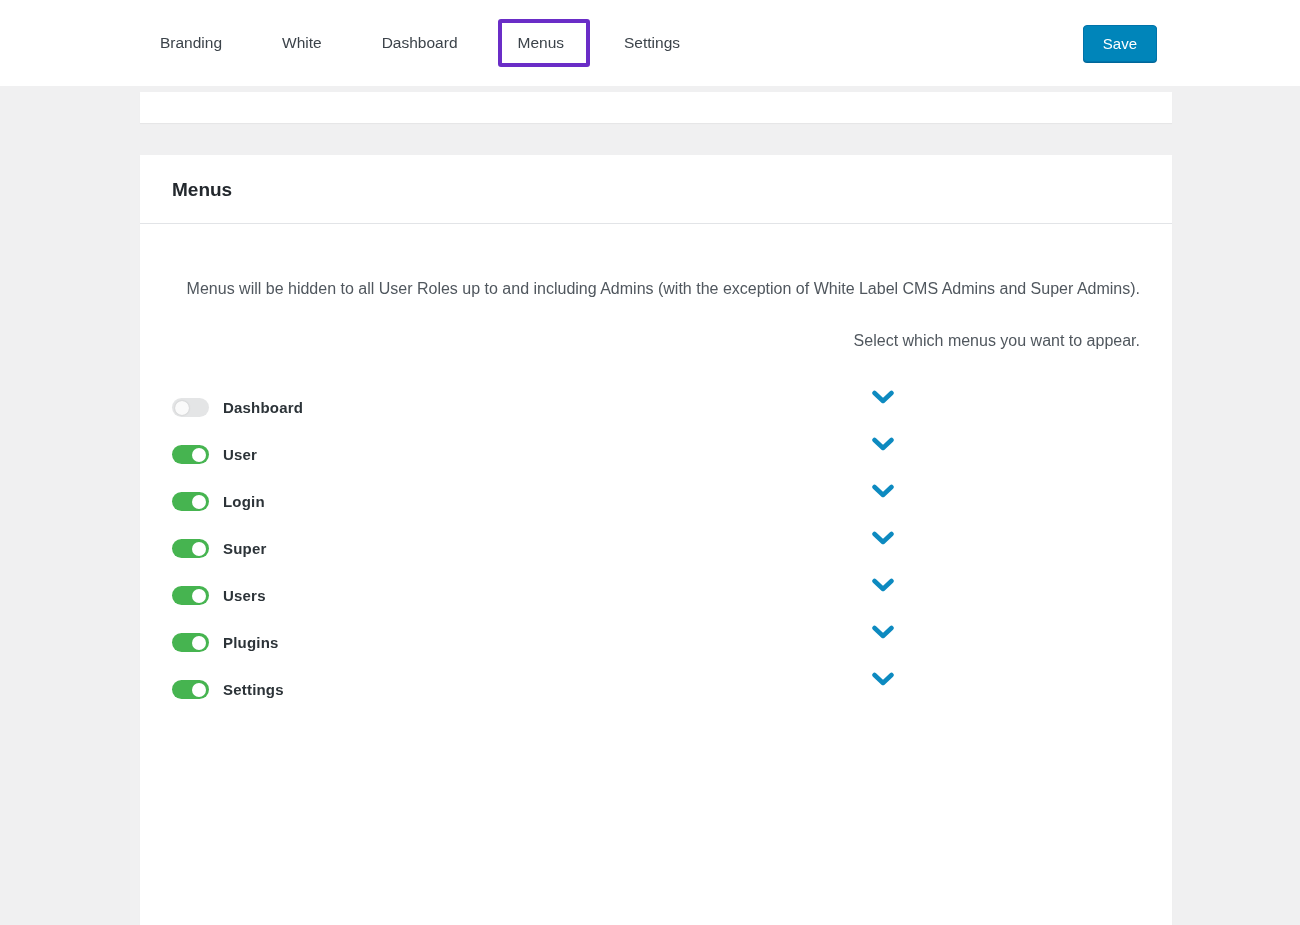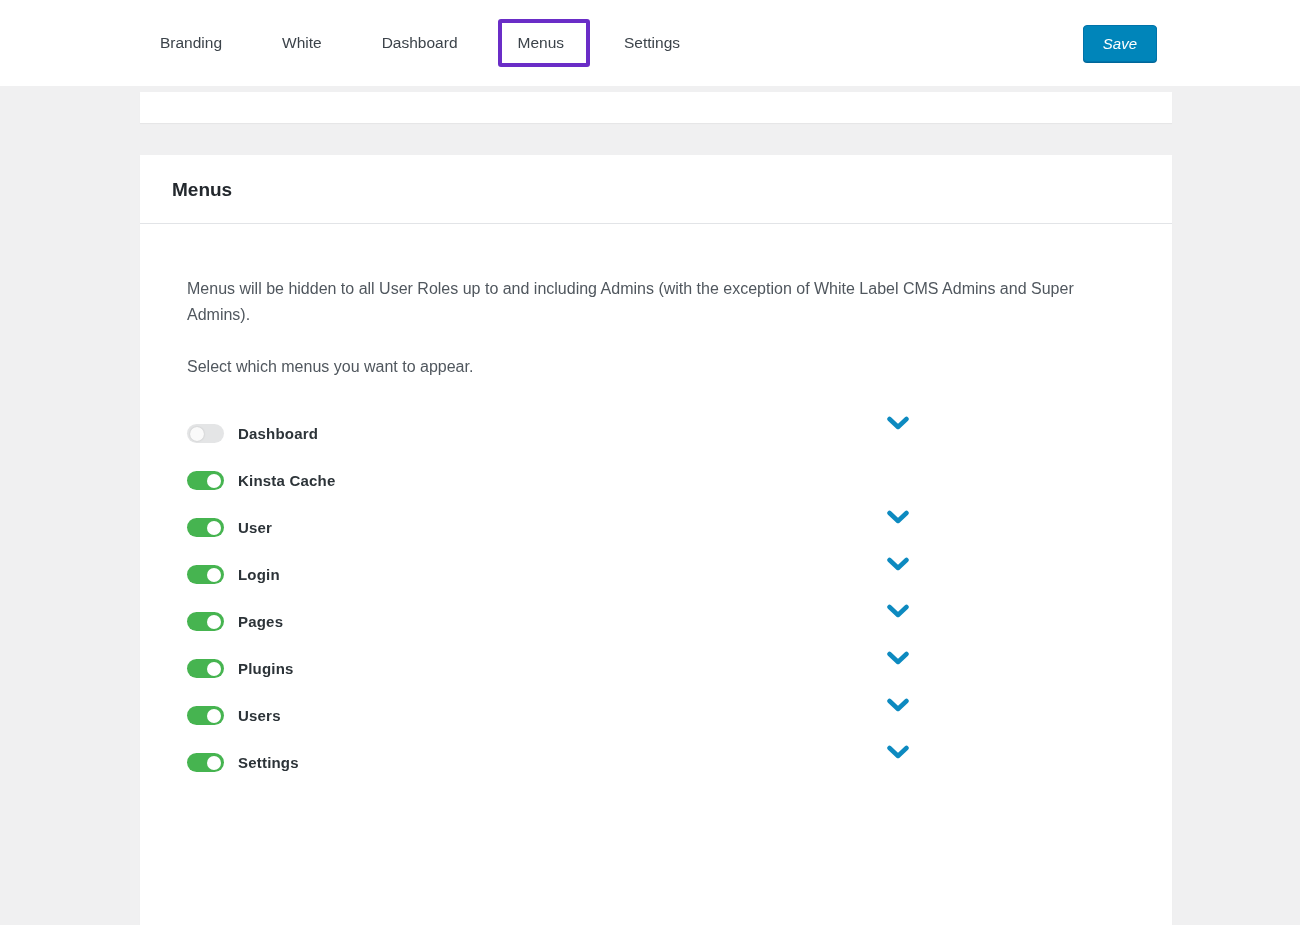--- a/index.html
+++ b/index.html
@@ -54,21 +54,20 @@
     background: #0085ba;
     border: 1px solid #0073aa;
     box-shadow: 0 1px 0 #006799;
     color: #fff;
     font-family: "Liberation Sans", sans-serif;
     font-size: 15px;
     height: 37px;
     padding: 0 19px;
     border-radius: 4px;
     cursor: pointer;
-    font-style: italic;
   }
 
   
   .strip {
     position: absolute;
     left: 140px;
     top: 92px;
     width: 1032px;
     height: 31px;
     background: #ffffff;
@@ -89,21 +88,22 @@
     padding: 24px 32px 22px;
     border-bottom: 1px solid #e2e4e7;
   }
   .panel-title {
     margin: 0;
     font-size: 19px;
     font-weight: 700;
     color: #23282d;
   }
   .panel-body {
-    padding: 52px 47px 0;
+    padding: 52px 32px 0;
+    text-align: right;
   }
   .desc {
     margin: 0 0 26px;
     max-width: 968px;
     font-size: 16px;
     line-height: 26px;
     color: #50575e;
   }
   .desc.small-gap { margin-bottom: 16px; }
 
@@ -186,26 +186,20 @@
             <span class="knob"></span>
           </span>
         <span class="row-label">Dashboard</span>
         <span class="chevron">
           <svg width="22" height="14" viewBox="0 0 22 14">
               <path d="M2.5 3 L11 11 L19.5 3" fill="none" stroke="#0d8ac0" stroke-width="4.5" stroke-linecap="round" stroke-linejoin="round"></path>
             </svg>
         </span>
       </div>
 
-      <div class="menu-row">
-        <span class="toggle on">
-            <span class="knob"></span>
-          </span>
-        <span class="row-label">Kinsta Cache</span>
-      </div>
 
       <div class="menu-row">
         <span class="toggle on">
             <span class="knob"></span>
           </span>
         <span class="row-label">User</span>
         <span class="chevron">
           <svg width="22" height="14" viewBox="0 0 22 14">
               <path d="M2.5 3 L11 11 L19.5 3" fill="none" stroke="#0d8ac0" stroke-width="4.5" stroke-linecap="round" stroke-linejoin="round"></path>
             </svg>
@@ -221,47 +215,47 @@
           <svg width="22" height="14" viewBox="0 0 22 14">
               <path d="M2.5 3 L11 11 L19.5 3" fill="none" stroke="#0d8ac0" stroke-width="4.5" stroke-linecap="round" stroke-linejoin="round"></path>
             </svg>
         </span>
       </div>
 
       <div class="menu-row">
         <span class="toggle on">
             <span class="knob"></span>
           </span>
-        <span class="row-label">Pages</span>
-        <span class="chevron">
-          <svg width="22" height="14" viewBox="0 0 22 14">
-              <path d="M2.5 3 L11 11 L19.5 3" fill="none" stroke="#0d8ac0" stroke-width="4.5" stroke-linecap="round" stroke-linejoin="round"></path>
-            </svg>
-        </span>
-      </div>
-
-
+        <span class="row-label">Super</span>
+        <span class="chevron">
+          <svg width="22" height="14" viewBox="0 0 22 14">
+              <path d="M2.5 3 L11 11 L19.5 3" fill="none" stroke="#0d8ac0" stroke-width="4.5" stroke-linecap="round" stroke-linejoin="round"></path>
+            </svg>
+        </span>
+      </div>
+
+
+
+      <div class="menu-row">
+        <span class="toggle on">
+            <span class="knob"></span>
+          </span>
+        <span class="row-label">Users</span>
+        <span class="chevron">
+          <svg width="22" height="14" viewBox="0 0 22 14">
+              <path d="M2.5 3 L11 11 L19.5 3" fill="none" stroke="#0d8ac0" stroke-width="4.5" stroke-linecap="round" stroke-linejoin="round"></path>
+            </svg>
+        </span>
+      </div>
 
       <div class="menu-row">
         <span class="toggle on">
             <span class="knob"></span>
           </span>
         <span class="row-label">Plugins</span>
-        <span class="chevron">
-          <svg width="22" height="14" viewBox="0 0 22 14">
-              <path d="M2.5 3 L11 11 L19.5 3" fill="none" stroke="#0d8ac0" stroke-width="4.5" stroke-linecap="round" stroke-linejoin="round"></path>
-            </svg>
-        </span>
-      </div>
-
-      <div class="menu-row">
-        <span class="toggle on">
-            <span class="knob"></span>
-          </span>
-        <span class="row-label">Users</span>
         <span class="chevron">
           <svg width="22" height="14" viewBox="0 0 22 14">
               <path d="M2.5 3 L11 11 L19.5 3" fill="none" stroke="#0d8ac0" stroke-width="4.5" stroke-linecap="round" stroke-linejoin="round"></path>
             </svg>
         </span>
       </div>
 
 
       <div class="menu-row">
         <span class="toggle on">

